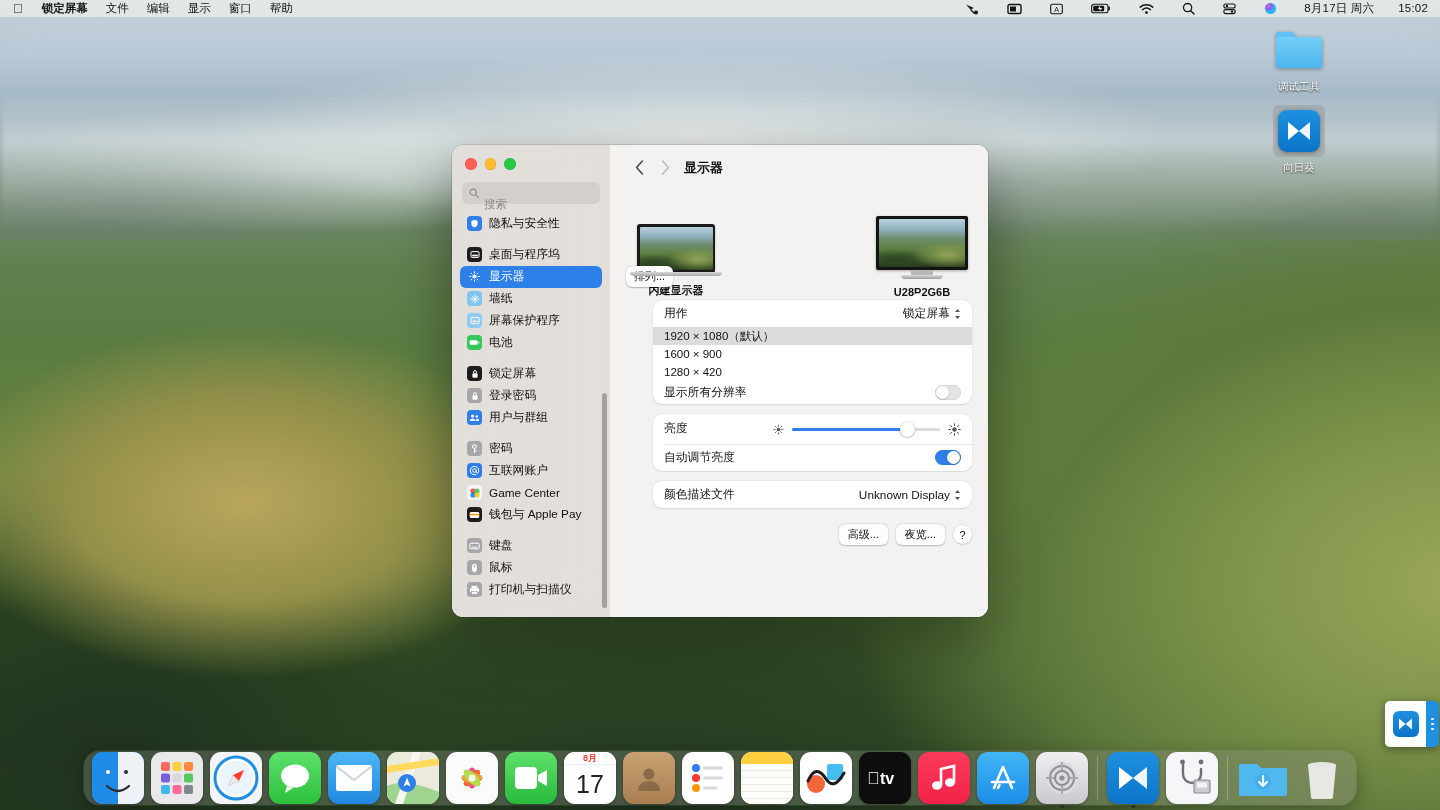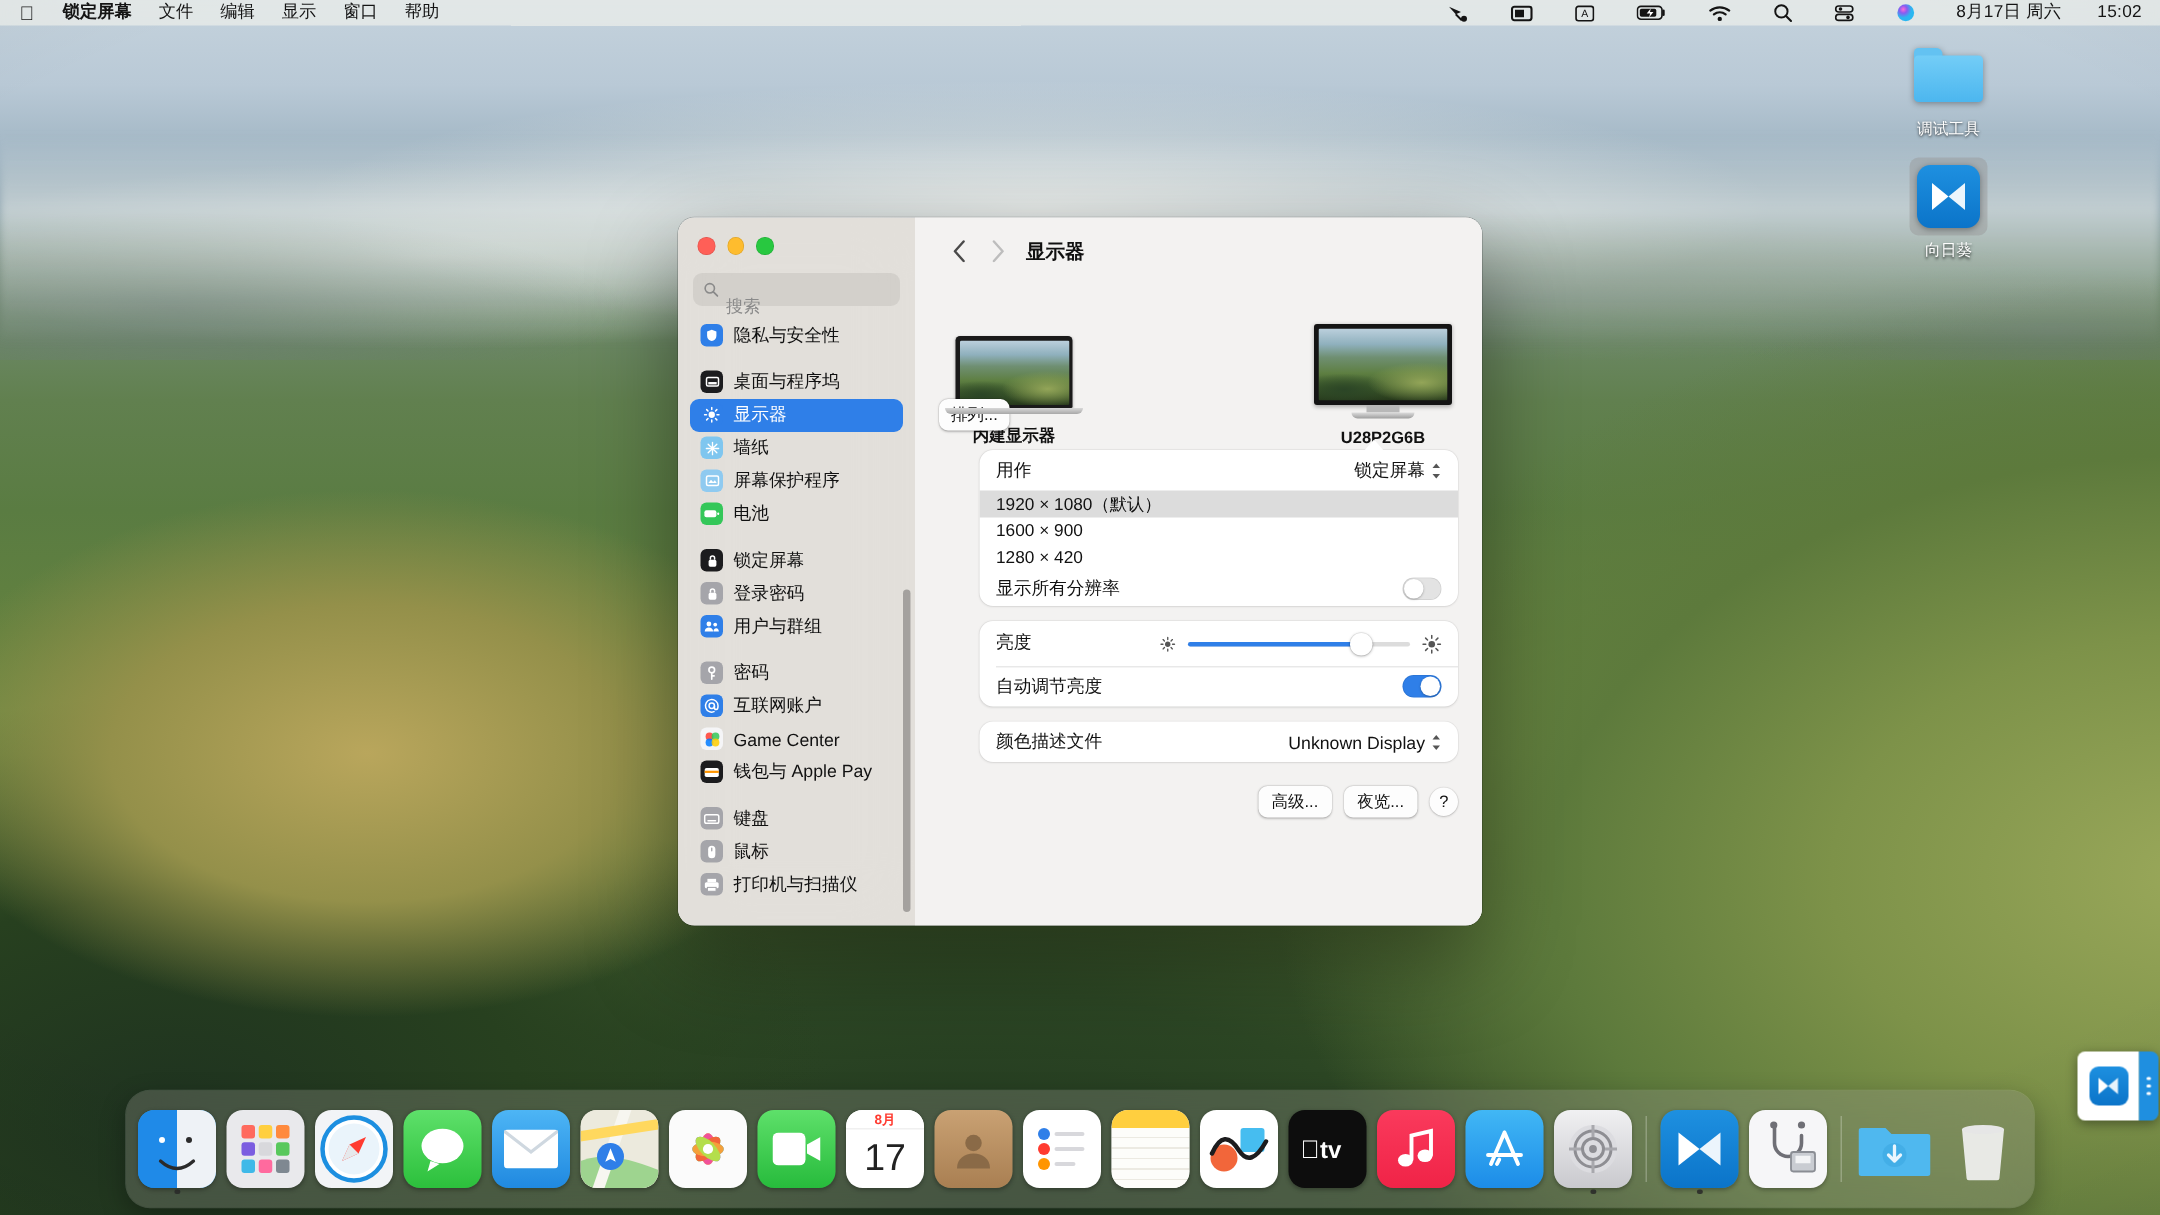--- a/index.html
+++ b/index.html
@@ -253,21 +253,21 @@
   .btn{
     padding:3px 9px; background:#fdfdfd; border-radius:6px; font-size:11px; color:#111;
     box-shadow:0 .5px 1.5px rgba(0,0,0,.22), 0 0 0 .5px rgba(0,0,0,.06);
   }
   .btn.help{ width:19px; height:19px; padding:0; border-radius:50%;
              display:flex; align-items:center; justify-content:center; font-size:11px; }
 
   
   #dock{
     position:absolute; left:50%; transform:translateX(-50%);
-    bottom:5px; height:78px; z-index:50;
+    bottom:5px; height:54px; z-index:50;
     background:rgba(150,150,140,.32);
     backdrop-filter:blur(22px);
     border-radius:16px;
     box-shadow:0 0 0 .5px rgba(255,255,255,.18), 0 6px 18px rgba(0,0,0,.3);
     display:flex; align-items:center; gap:7px; padding:0 8px;
   }
   .dockapp{ width:52px; height:52px; position:relative; }
   .dockapp .tile{
     width:52px; height:52px; border-radius:11px; overflow:hidden;
     display:flex; align-items:center; justify-content:center;

